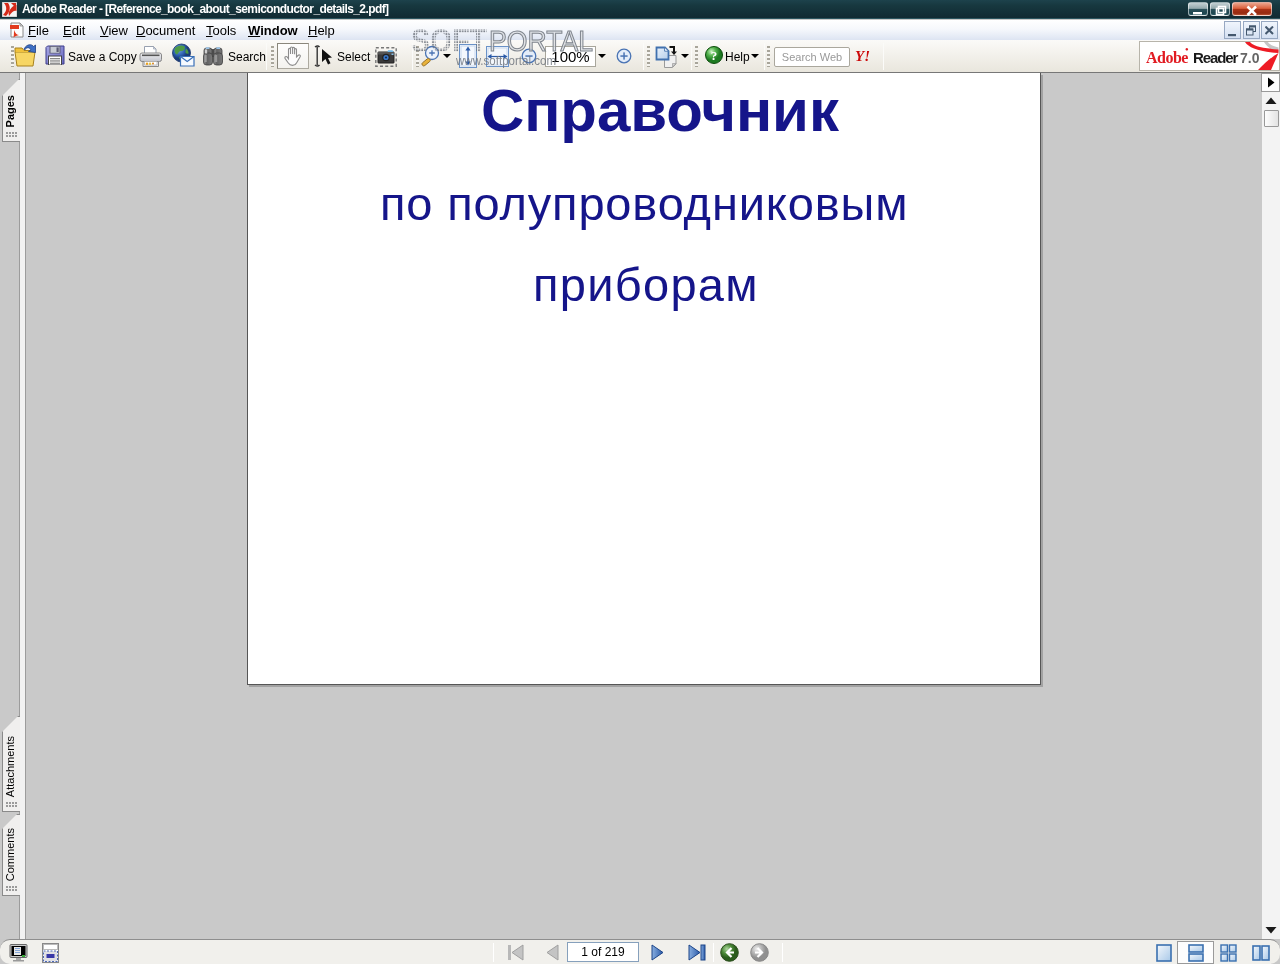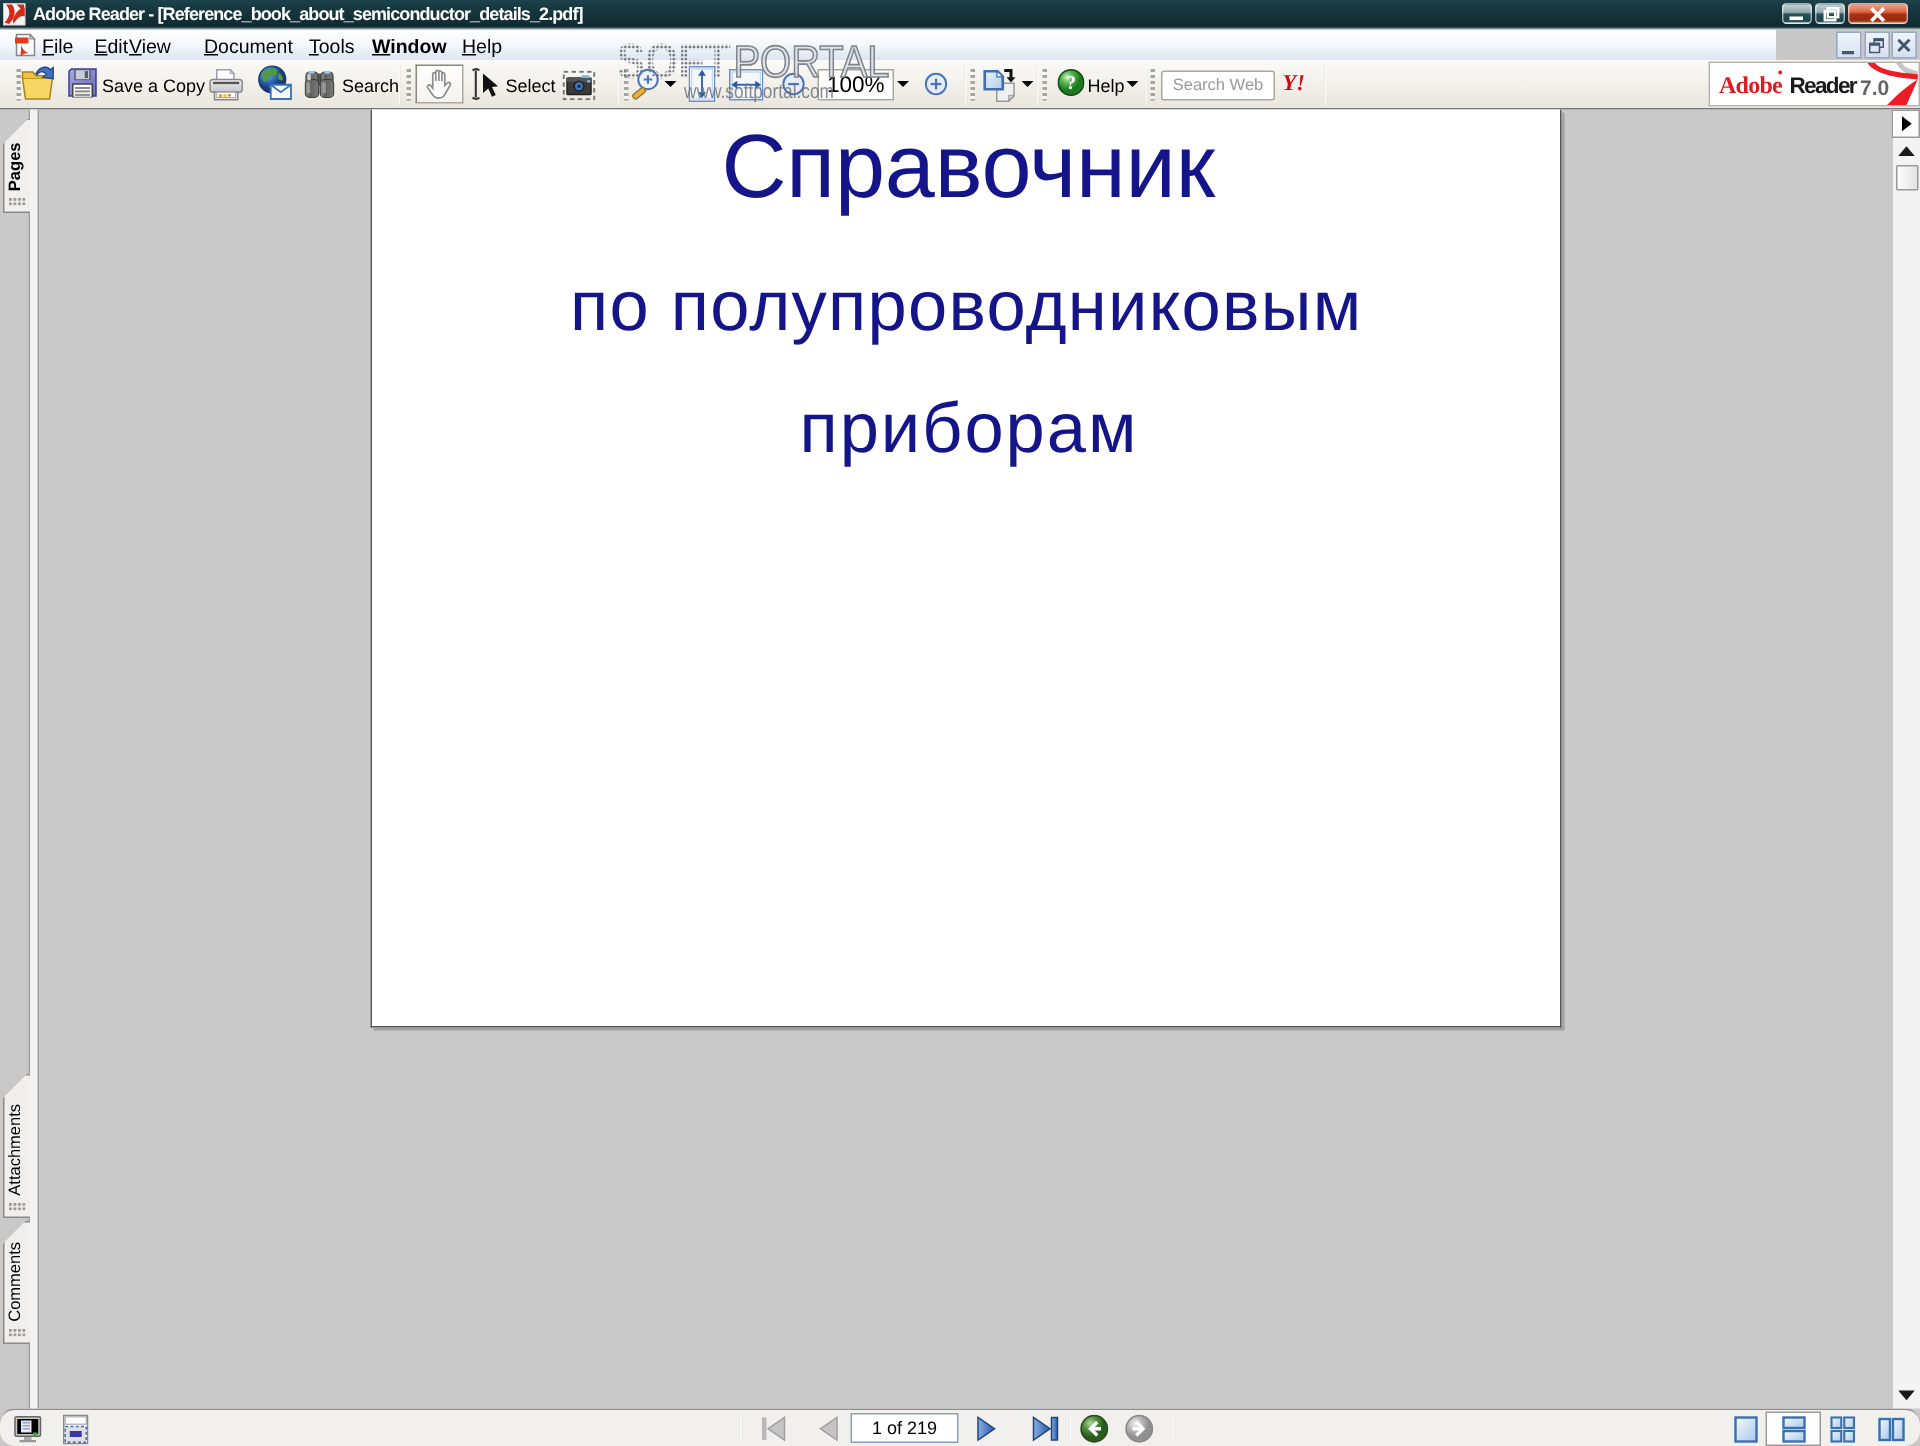--- a/index.html
+++ b/index.html
@@ -11,21 +11,21 @@
 #titlebar { left:0; top:0; width:1280px; height:19px;
   background:linear-gradient(180deg,#1d424c 0%,#17383f 30%,#133038 70%,#112a32 100%);
   border-bottom:1px solid #2b545e; }
 #titletext { left:22px; top:2px; color:#fff; font-size:12px; font-weight:bold; letter-spacing:-0.6px; }
 .wbtn { top:2px; height:14px; border-radius:3px; border:1px solid rgba(255,255,255,0.55); }
 #btnmin { left:1188px; width:20px; background:linear-gradient(180deg,#c2cfd2 0%,#93a9ad 45%,#2b515b 52%,#1d454f 85%,#2e5a64 100%); }
 #btnmax { left:1210px; width:20px; background:linear-gradient(180deg,#c2cfd2 0%,#93a9ad 45%,#2b515b 52%,#1d454f 85%,#2e5a64 100%); }
 #btnclose { left:1232px; width:40px; background:linear-gradient(180deg,#eba48c 0%,#d9603c 45%,#aa3316 52%,#962a10 85%,#b8502e 100%); }
 
 
-#menubar { left:0; top:20px; width:1184px; height:20px;
+#menubar { left:0; top:20px; width:1280px; height:20px;
   background:linear-gradient(180deg,#ffffff 0%,#f6f8fc 45%,#e4eaf5 85%,#dde4f2 100%);text-align:center; }
 .menu { position:absolute; top:3px; font-size:13px; color:#000; }
 .menu u { text-decoration:underline; }
 .mdibtn { position:absolute; top:1px; width:17px; height:18px; background:linear-gradient(180deg,#f0f5fc,#d4e0f2);
   border:1px solid #97a8c2; color:#46586e; text-align:center; font-size:11px; line-height:16px; font-weight:bold;}
 
 
 #toolbar { left:0; top:40px; width:1280px; height:33px;
   background:linear-gradient(180deg,#fbfaf8 0%,#f2f0ea 50%,#e9e6dd 100%);
   border-bottom:1px solid #777; }
@@ -90,21 +90,21 @@
 
 <div class="abs" id="menubar">
   <svg style="position:absolute;left:10px;top:2px" width="14" height="16" viewBox="0 0 14 16">
     <path d="M1 1 h9 l3 3 v11 h-12 z" fill="#fdfdfd" stroke="#888" stroke-width="1"></path>
     <path d="M10 1 l3 3 h-3 z" fill="#d8d8d8" stroke="#888" stroke-width="0.8"></path>
     <rect x="0" y="3" width="9" height="4" fill="#e23a1e"></rect>
     <path d="M4 8 C5 11 7 13 9 13 C7 13.5 4.5 14.5 3.5 15.5 C4 13.5 4 10 4 8 z" fill="#e23a1e"></path>
   </svg>
   <span class="menu" style="left:28px;"><u>F</u>ile</span>
   <span class="menu" style="left:63px;"><u>E</u>dit</span>
-  <span class="menu" style="left:86px;"><u>V</u>iew</span>
+  <span class="menu" style="left:100px;"><u>V</u>iew</span>
   <span class="menu" style="left:136px;"><u>D</u>ocument</span>
   <span class="menu" style="left:206px;"><u>T</u>ools</span>
   <span class="menu" style="left:248px;font-weight:bold;"><u>W</u>indow</span>
   <span class="menu" style="left:308px;"><u>H</u>elp</span>
   <div class="mdibtn" style="left:1224px;"><svg width="9" height="9" viewBox="0 0 9 9" style="margin-top:6px">
         <rect x="0" y="6" width="8" height="2.2" fill="#44586e"></rect>
       </svg></div>
   <div class="mdibtn" style="left:1243px;"><svg width="11" height="11" viewBox="0 0 11 11" style="margin-top:3px">
         <rect x="3" y="0.5" width="7" height="2" fill="#44586e"></rect>
         <rect x="3.5" y="1" width="6" height="5.5" fill="none" stroke="#44586e"></rect>
@@ -334,21 +334,21 @@
     </div>
   <div class="sidetab" id="tabattach" style="top:643px; height:96px; clip-path:polygon(0 16px,16px 0,18px 0,18px 96px,0 96px);">
       <span class="vtext" style="font-size:11px;">Attachments</span>
       <span class="tabdots"></span>
     </div>
   <div class="sidetab" id="tabcomments" style="top:741px; height:82px; clip-path:polygon(0 15px,15px 0,18px 0,18px 82px,0 82px);">
       <span class="vtext" style="font-size:11px;">Comments</span>
       <span class="tabdots"></span>
     </div>
   <div id="page1">
-    <div class="navy" id="t1" style="left:233px; top:3px; font-size:60px; letter-spacing:-0.1px;">Справочник</div>
+    <div class="navy" id="t1" style="left:233px; top:3px; font-size:60px; letter-spacing:-0.1px;font-weight:bold;">Справочник</div>
     <div class="navy" id="t2" style="left:132px; top:103px; font-size:47px; letter-spacing:0.85px;">по полупроводниковым</div>
     <div class="navy" id="t3" style="left:285px; top:184px; font-size:47px; letter-spacing:1.3px;">приборам</div>
   </div>
   <div id="sbtn"><svg width="17" height="17" viewBox="0 0 17 17">
         <path d="M6 3.5 L12.5 8.5 L6 13.5 z" fill="#000"></path>
       </svg></div>
   <div id="sbtrack"></div>
   <svg style="position:absolute; left:1264px; top:23px;" width="14" height="10" viewBox="0 0 14 10">
       <path d="M7 1.5 L12.5 8 L1.5 8 z" fill="#1a1a1a"></path>
     </svg>

